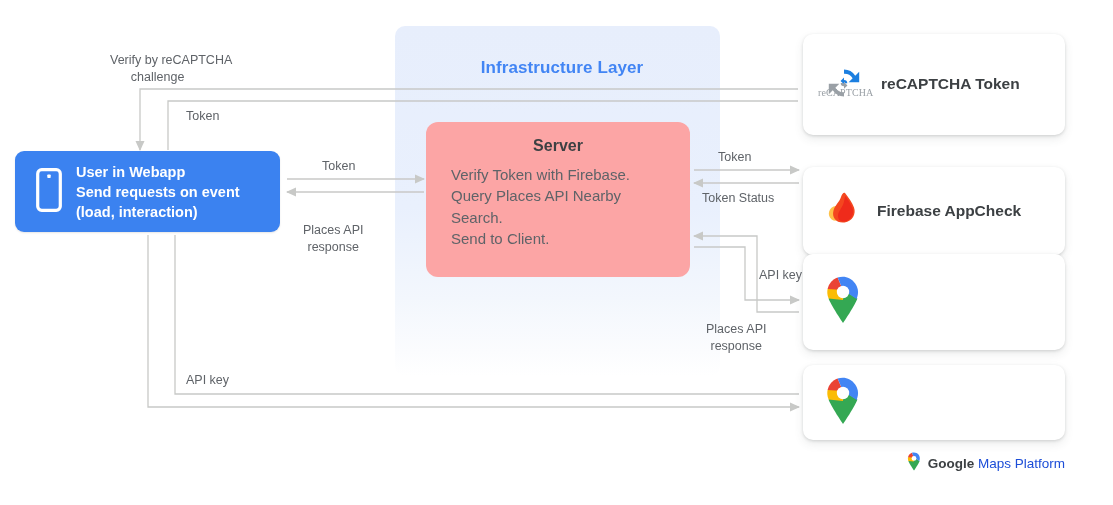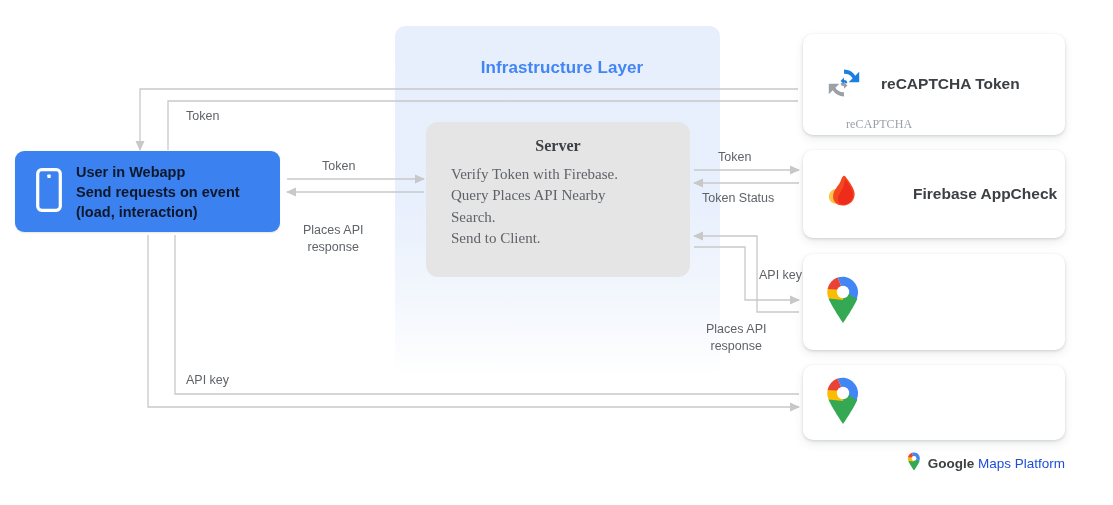--- a/index.html
+++ b/index.html
@@ -24,63 +24,62 @@
   .infra-title{
     position:absolute;left:395px;top:58px;width:334px;
     text-align:center;
     font-size:17px;font-weight:bold;color:#4285f4;
     letter-spacing:.1px;
   }
 
   
   .server-card{
     position:absolute;left:426px;top:122px;width:264px;height:155px;
-    background:#e5e5e5;border-radius:12px;font-family:Liberation Serif, serif;
+    background:#fca5a5;border-radius:12px;
   }
   .server-title{
     margin-top:15px;text-align:center;
     font-size:16px;font-weight:bold;color:#3c4043;
   }
   .server-lines{
     margin:9px 0 0 25px;
     font-size:15px;line-height:1.42;color:#5f6368;
   }
 
   
   .webapp-box{
     position:absolute;left:15px;top:151px;width:265px;height:81px;
     background:#3b82f0;border-radius:9px;
     display:flex;align-items:center;
     box-shadow:0 1px 2px rgba(0,0,0,.10);
   }
   .phone-icon{margin-left:21px;margin-right:14px;flex:0 0 auto;}
   .webapp-text{
-    font-size:14.5px;font-weight:bold;color:#0f172a;line-height:1.38;
+    font-size:14.5px;font-weight:bold;color:#ffffff;line-height:1.38;
   }
 
   
   .svc-card{
     position:absolute;left:803px;width:262px;
     background:#ffffff;border-radius:10px;
     box-shadow:0 1px 3px rgba(60,64,67,.18),0 4px 10px rgba(60,64,67,.10);
     display:flex;align-items:center;
   }
   .svc-icon{flex:0 0 auto;margin-left:22px;margin-right:18px;position:relative;}
   .svc-label{
     font-size:15.5px;font-weight:bold;color:#3c4043;line-height:1.33;
   }
   .recaptcha-word{
-    position:absolute;left:-7px;top:53px;
-    font-size:12px;color:#9aa0a6;letter-spacing:.1px;
+    position:absolute;left:-7px;top:23px;
+    font-size:10px;color:#9aa0a6;letter-spacing:.1px;
     font-family:"Liberation Serif","DejaVu Serif",serif;
     white-space:nowrap;
-    margin-left:28px;
   }
   #card-recaptcha{top:34px;height:101px;}
-  #card-firebase{top:150px;height:88px;gap:36px;}
+  #card-firebase{top:167px;height:88px;}
   #card-nearby{top:254px;height:96px;}
   #card-mapsjs{top:365px;height:75px;}
 
   
   .gmp-footer{
     position:absolute;left:803px;top:452px;width:262px;
     display:flex;align-items:center;justify-content:flex-end;
   }
   .gmp-text{font-size:13.5px;color:#3c4043;margin-left:7px;}
   .gmp-text b{font-weight:bold;}
@@ -223,20 +222,22 @@
         <path d="M3.6 22.5 C2.2 18.8 2 16 2.6 13 L18 10 L18 24 Z" fill="#fbbc04"></path>
         <path d="M2.6 13 C3.8 7.6 7.6 3.4 12.6 1.6 L18 14 Z" fill="#ea4335"></path>
         <path d="M12.6 1.6 C16.5 0.2 20.9 0.4 24.6 2.4 C29 4.8 32 9 32.8 13.6
                  C33.4 17 32.9 19.8 31.6 23 L18 14 Z" fill="#4285f4"></path>
         <circle cx="18" cy="16" r="6.2" fill="#ffffff"></circle>
       </svg>
     </span>
     <span class="gmp-text"><b>Google</b><span> Maps Platform</span></span>
   </div>
 
+  <div class="lbl" style="left:110px;top:52px;">Verify by reCAPTCHA
+      challenge</div>
 
   <div class="lbl" style="left:186px;top:108px;">Token</div>
 
   <div class="lbl" style="left:322px;top:158px;">Token</div>
 
   <div class="lbl c" style="left:303px;top:222px;">Places API
 response</div>
 
   <div class="lbl" style="left:718px;top:149px;">Token</div>
 

